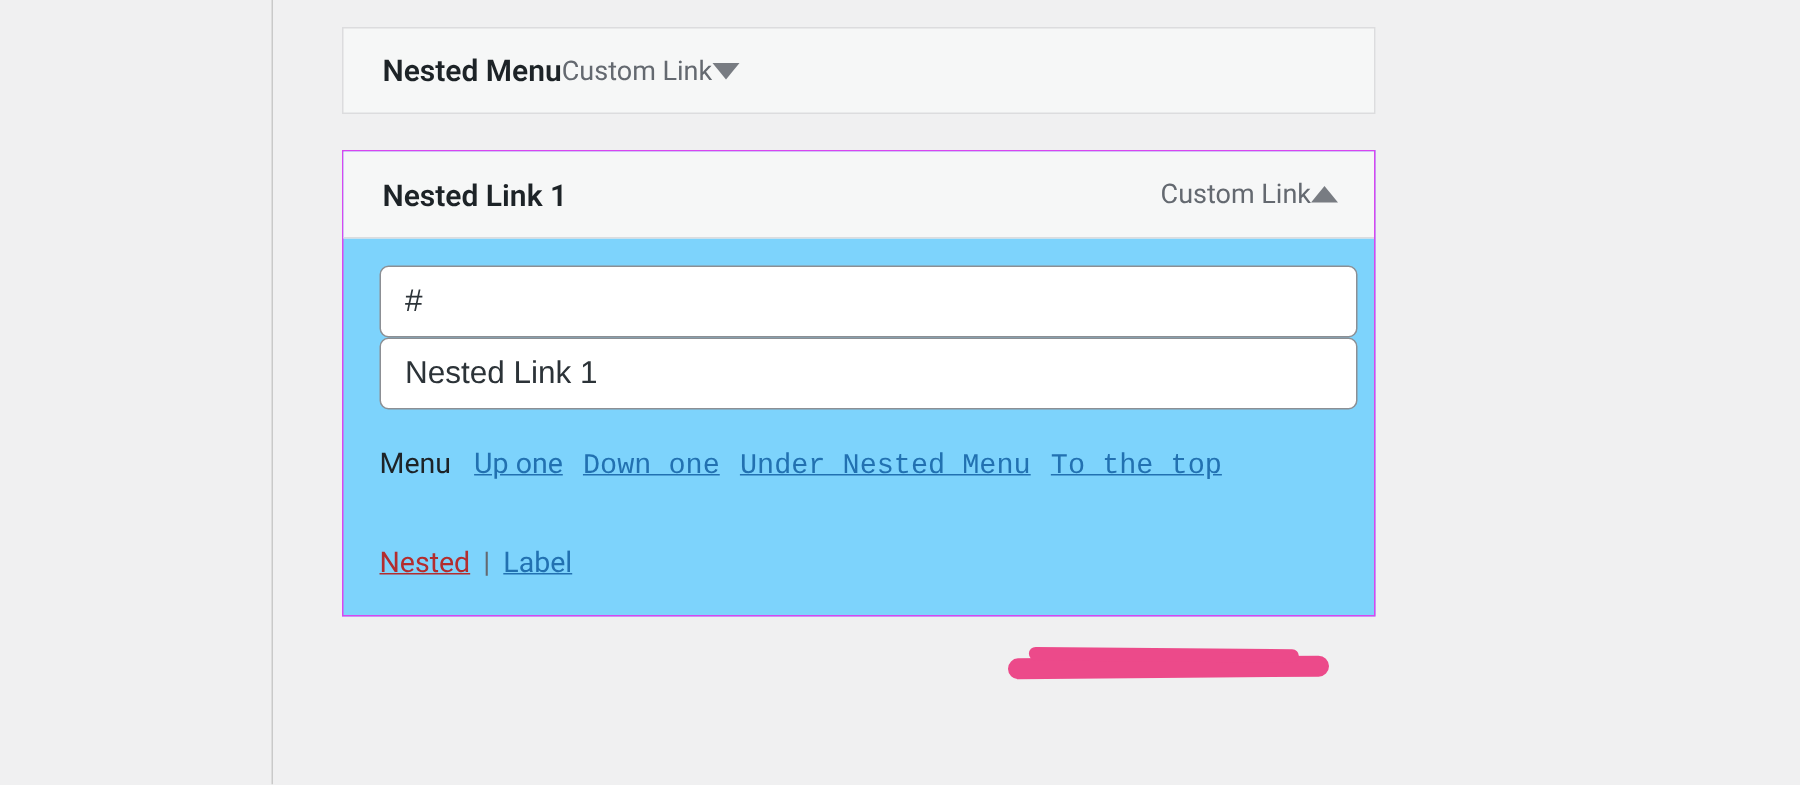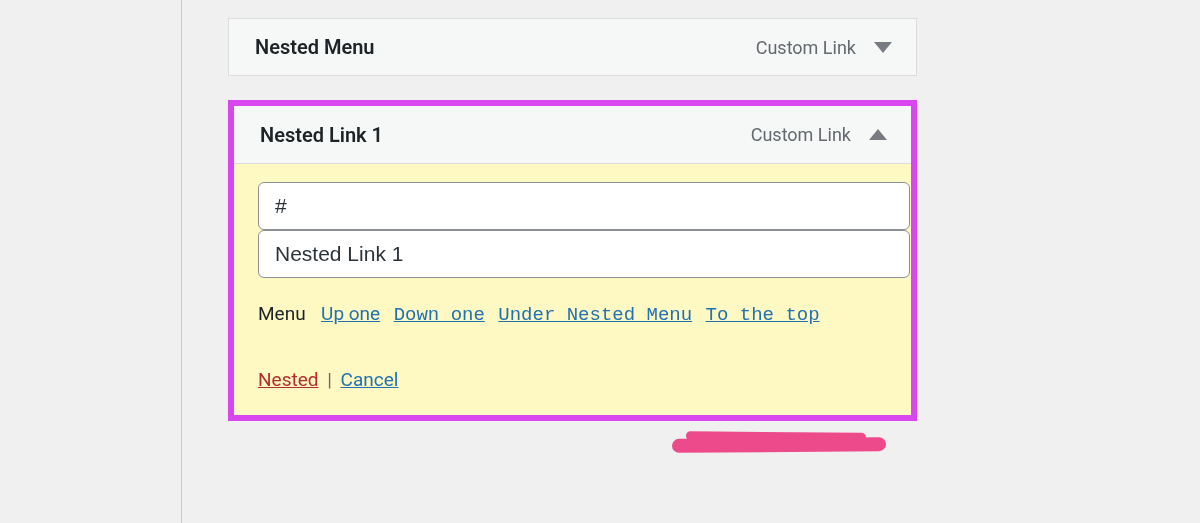--- a/index.html
+++ b/index.html
@@ -31,53 +31,51 @@
   
   .menu-item {
     border: 1px solid #dcdcde;
     background: #f6f7f7;
     margin-top: 18px;
     width: 689px;
   }
   .menu-item-bar {
     display: flex;
     align-items: center;
-    justify-content: space-between;
     height: 56px;
     padding: 0 24px 0 26px;
     cursor: pointer;
   }
   .menu-item-title {
     font-size: 20px;
     font-weight: 600;
     color: #1d2327;
   }
   .menu-item-type {
     font-size: 18px;
     color: #646970;
     display: flex;
     align-items: center;
-    gap: 18px;
   }
   .chev {
     width: 0; height: 0;
     border-left: 9px solid transparent;
     border-right: 9px solid transparent;
   }
   .chev-down {
     border-top: 11px solid #787c82;
   }
   .chev-up {
     border-bottom: 11px solid #787c82;
   }
 
   
   .panel {
-    border: 6px solid #d946ef;
-    background: #fef9c3;
+    border: 1px solid #d946ef;
+    background: #7dd3fc;
     margin-top: 24px;
     width: 689px;
   }
   .panel-header {
     display: flex;
     align-items: center;
     justify-content: space-between;
     height: 58px;
     padding: 0 24px 0 26px;
     background: #f6f7f7;
@@ -198,21 +196,21 @@
           <span class="move-label">Menu</span>&nbsp;
           <a class="move-link">Up one</a>&nbsp;
           <a class="move-link">Down one</a>&nbsp;
           <a class="move-link">Under Nested Menu</a>&nbsp;
           <a class="move-link">To the top</a>
         </div>
 
         <div class="actions-row">
           <a class="remove-link">Nested</a>
           <span class="sep">|</span>
-          <a class="cancel-link">Cancel</a>
+          <a class="cancel-link">Label</a>
         </div>
 
       </div>
     </div>
 
     <div class="highlight"></div>
 
   </div>
 </div>
 

